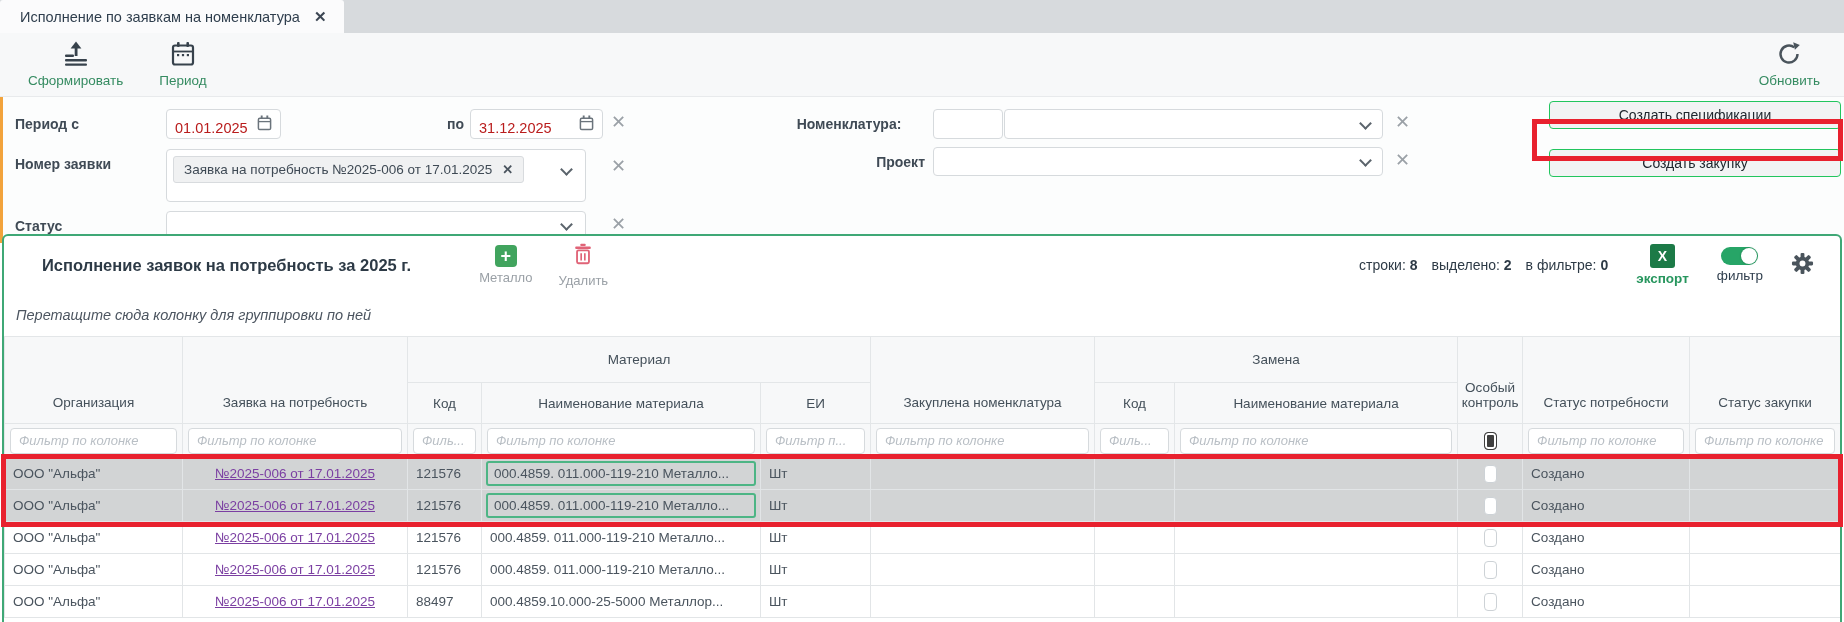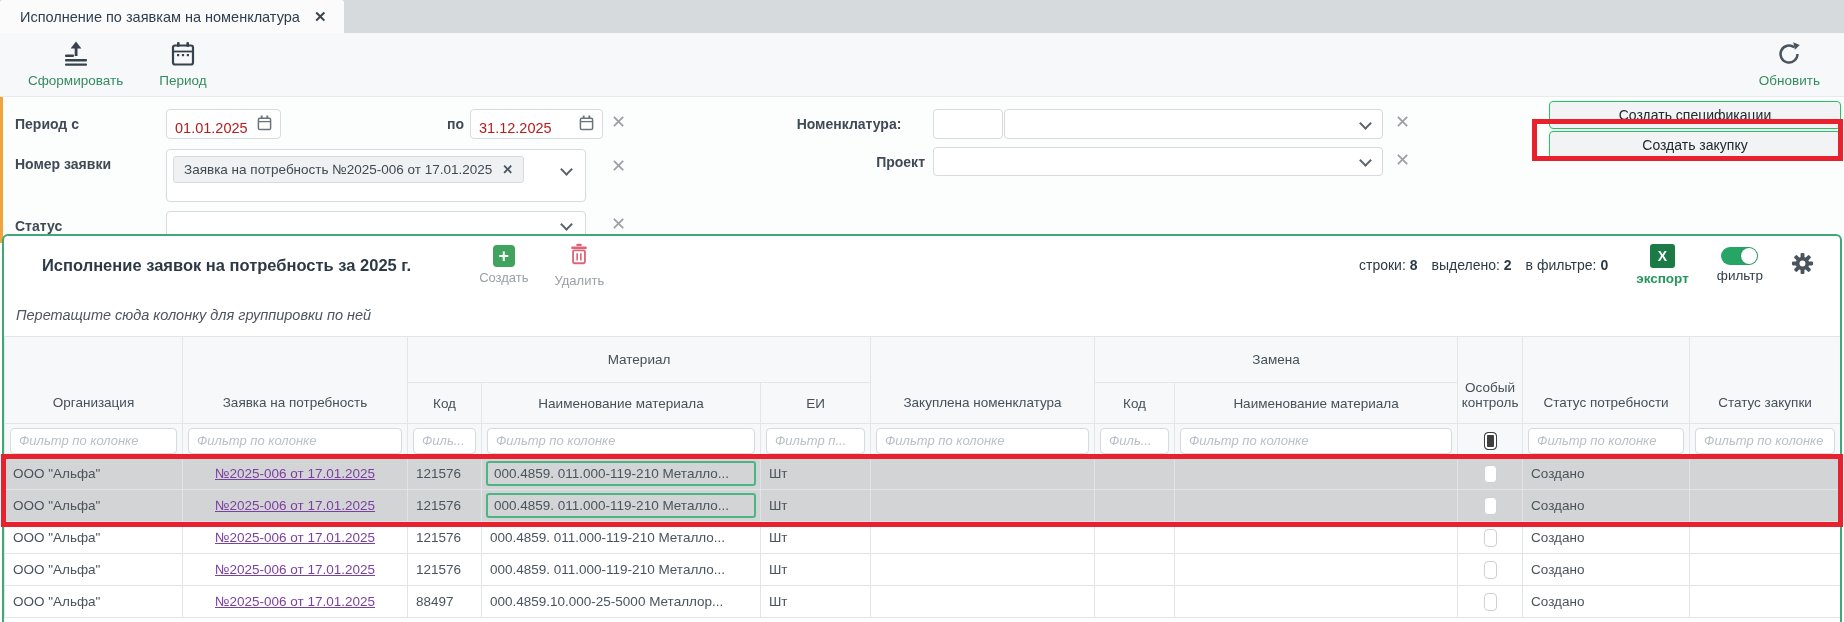--- a/index.html
+++ b/index.html
@@ -175,35 +175,35 @@
       </div>
       <span class="chev" style="right:14px; top:15px; position:absolute;"></span>
     </div>
     <div class="clear-x" style="left:608px; top:60px;">✕</div>
 
     <div class="flabel" style="left:770px; top:50px; width:152px; text-align:right;">Проект</div>
     <div class="selectbox" style="left:930px; top:50px; width:450px; height:29px;">
       <span class="chev" style="right:12px; top:8px;"></span>
     </div>
     <div class="clear-x" style="left:1392px; top:54px;">✕</div>
-    <div class="gray-btn" style="left:1546px; top:34px;">Создать закупку</div>
+    <div class="gray-btn" style="left:1546px; top:52px;">Создать закупку</div>
 
     <div class="flabel" style="left:12px; top:114px;">Статус</div>
     <div class="selectbox" style="left:163px; top:114px; width:420px; height:29px;">
       <span class="chev" style="right:14px; top:8px;"></span>
     </div>
     <div class="clear-x" style="left:608px; top:118px;">✕</div>
   </div>
 
   <div class="gridpanel">
     <div class="grid-titlebar">
       <div class="grid-title">Исполнение заявок на потребность за 2025 г.</div>
       <div class="gt-btn" style="margin-left:68px;">
         <div class="plus-ico">+</div>
-        <span class="lbl">Создать</span>
+        <span class="lbl">Металло</span>
       </div>
       <div class="gt-btn" style="margin-left:26px;">
         <span>
           <svg width="22" height="23" viewBox="0 0 24 25">
             <rect x="9" y="0.8" width="6" height="2.4" rx="1" fill="#e06377"></rect>
             <rect x="3.5" y="3.8" width="17" height="2.6" rx="1" fill="#e06377"></rect>
             <rect x="5.5" y="8" width="13" height="14" rx="1.5" fill="none" stroke="#e06377" stroke-width="2"></rect>
             <line x1="10" y1="11" x2="10" y2="19" stroke="#e06377" stroke-width="1.8"></line>
             <line x1="14" y1="11" x2="14" y2="19" stroke="#e06377" stroke-width="1.8"></line>
           </svg>

